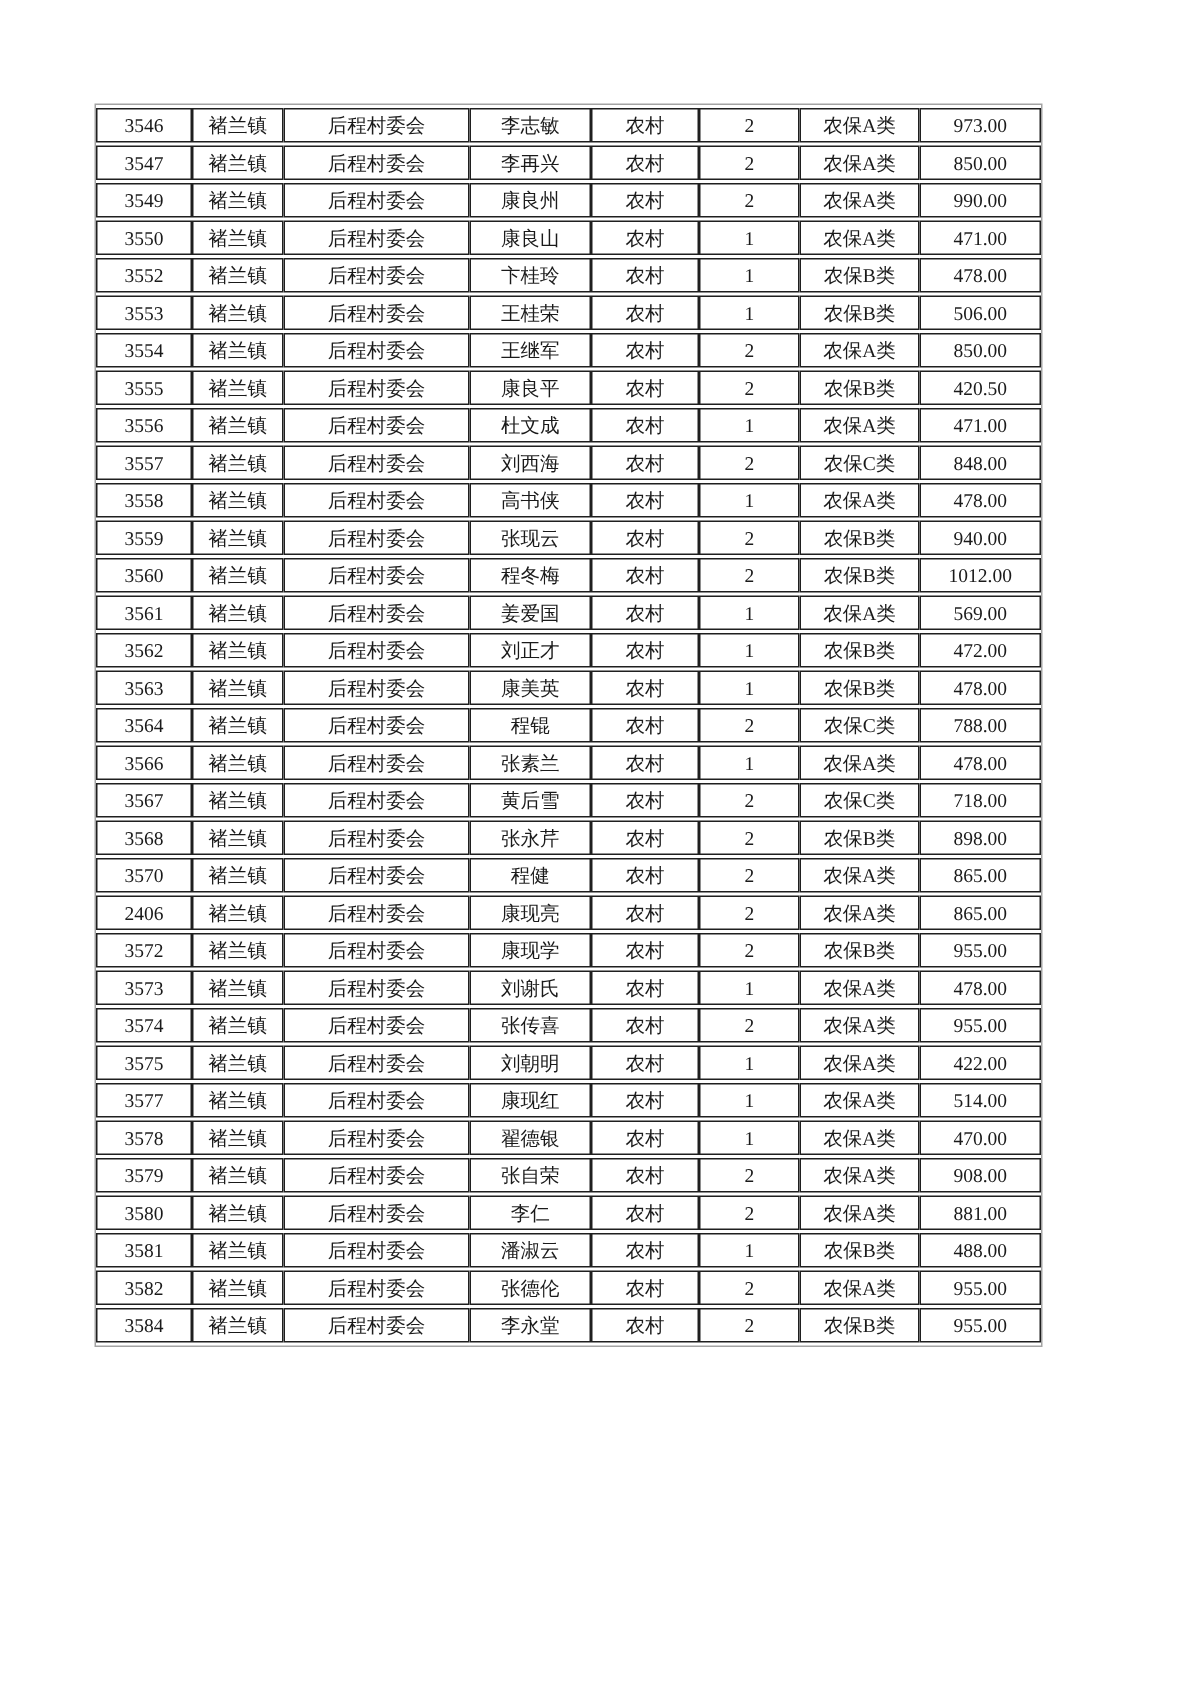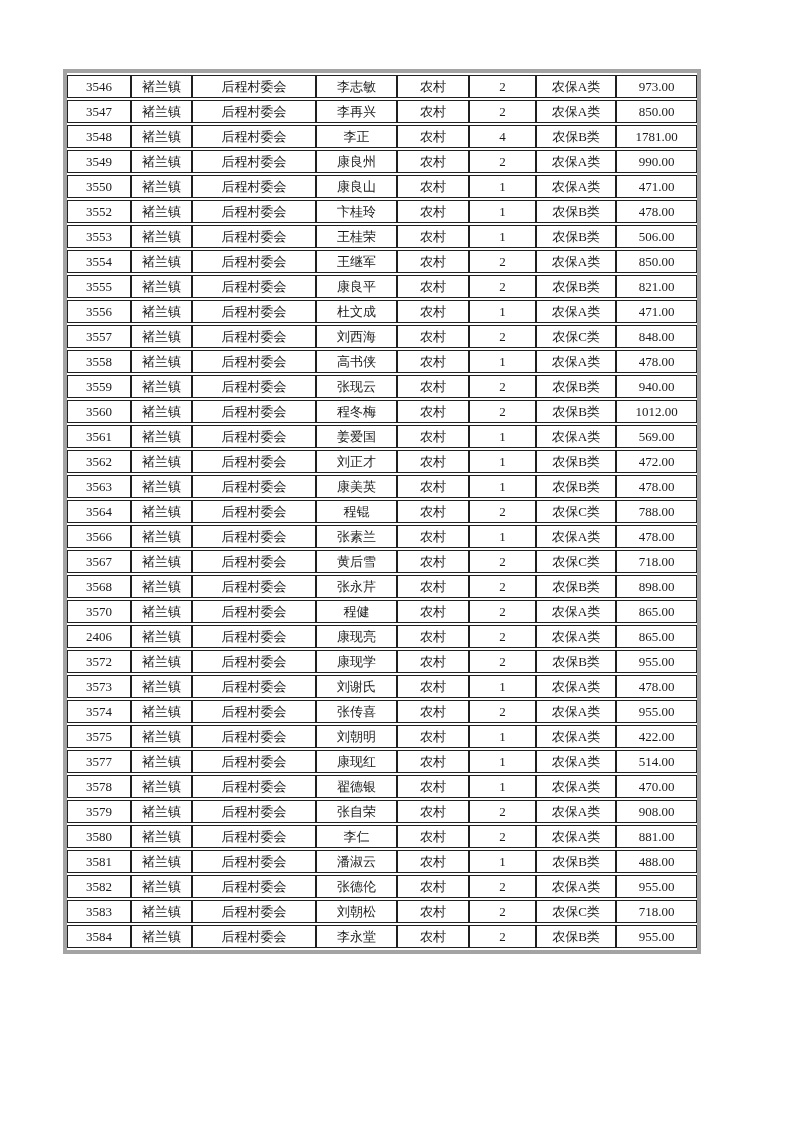--- a/index.html
+++ b/index.html
@@ -12,21 +12,21 @@
     height: 1122px;
     position: relative;
     font-family: "Liberation Serif", "DejaVu Serif", serif;
     color: #1a1a1a;
   }
   .table-wrap {
     position: absolute;
     left: 63px;
     top: 69px;
     width: 630px;
-    border: 4px solid #a3a3a3;
+    border: 1px solid #a3a3a3;
     box-sizing: content-box;
   }
   table.data-table {
     border-collapse: separate;
     border-spacing: 0 2px;
     table-layout: fixed;
     width: 630px;
   }
   table.data-table td {
     box-sizing: border-box;
@@ -72,30 +72,20 @@
           <td>3547</td>
           <td>褚兰镇</td>
           <td>后程村委会</td>
           <td>李再兴</td>
           <td>农村</td>
           <td>2</td>
           <td>农保A类</td>
           <td>850.00</td>
         </tr>
         <tr>
-          <td>3548</td>
-          <td>褚兰镇</td>
-          <td>后程村委会</td>
-          <td>李正</td>
-          <td>农村</td>
-          <td>4</td>
-          <td>农保B类</td>
-          <td>1781.00</td>
-        </tr>
-        <tr>
           <td>3549</td>
           <td>褚兰镇</td>
           <td>后程村委会</td>
           <td>康良州</td>
           <td>农村</td>
           <td>2</td>
           <td>农保A类</td>
           <td>990.00</td>
         </tr>
         <tr>
@@ -139,21 +129,21 @@
           <td>850.00</td>
         </tr>
         <tr>
           <td>3555</td>
           <td>褚兰镇</td>
           <td>后程村委会</td>
           <td>康良平</td>
           <td>农村</td>
           <td>2</td>
           <td>农保B类</td>
-          <td>821.00</td>
+          <td>420.50</td>
         </tr>
         <tr>
           <td>3556</td>
           <td>褚兰镇</td>
           <td>后程村委会</td>
           <td>杜文成</td>
           <td>农村</td>
           <td>1</td>
           <td>农保A类</td>
           <td>471.00</td>
@@ -380,30 +370,20 @@
         </tr>
         <tr>
           <td>3582</td>
           <td>褚兰镇</td>
           <td>后程村委会</td>
           <td>张德伦</td>
           <td>农村</td>
           <td>2</td>
           <td>农保A类</td>
           <td>955.00</td>
-        </tr>
-        <tr>
-          <td>3583</td>
-          <td>褚兰镇</td>
-          <td>后程村委会</td>
-          <td>刘朝松</td>
-          <td>农村</td>
-          <td>2</td>
-          <td>农保C类</td>
-          <td>718.00</td>
         </tr>
         <tr>
           <td>3584</td>
           <td>褚兰镇</td>
           <td>后程村委会</td>
           <td>李永堂</td>
           <td>农村</td>
           <td>2</td>
           <td>农保B类</td>
           <td>955.00</td>

